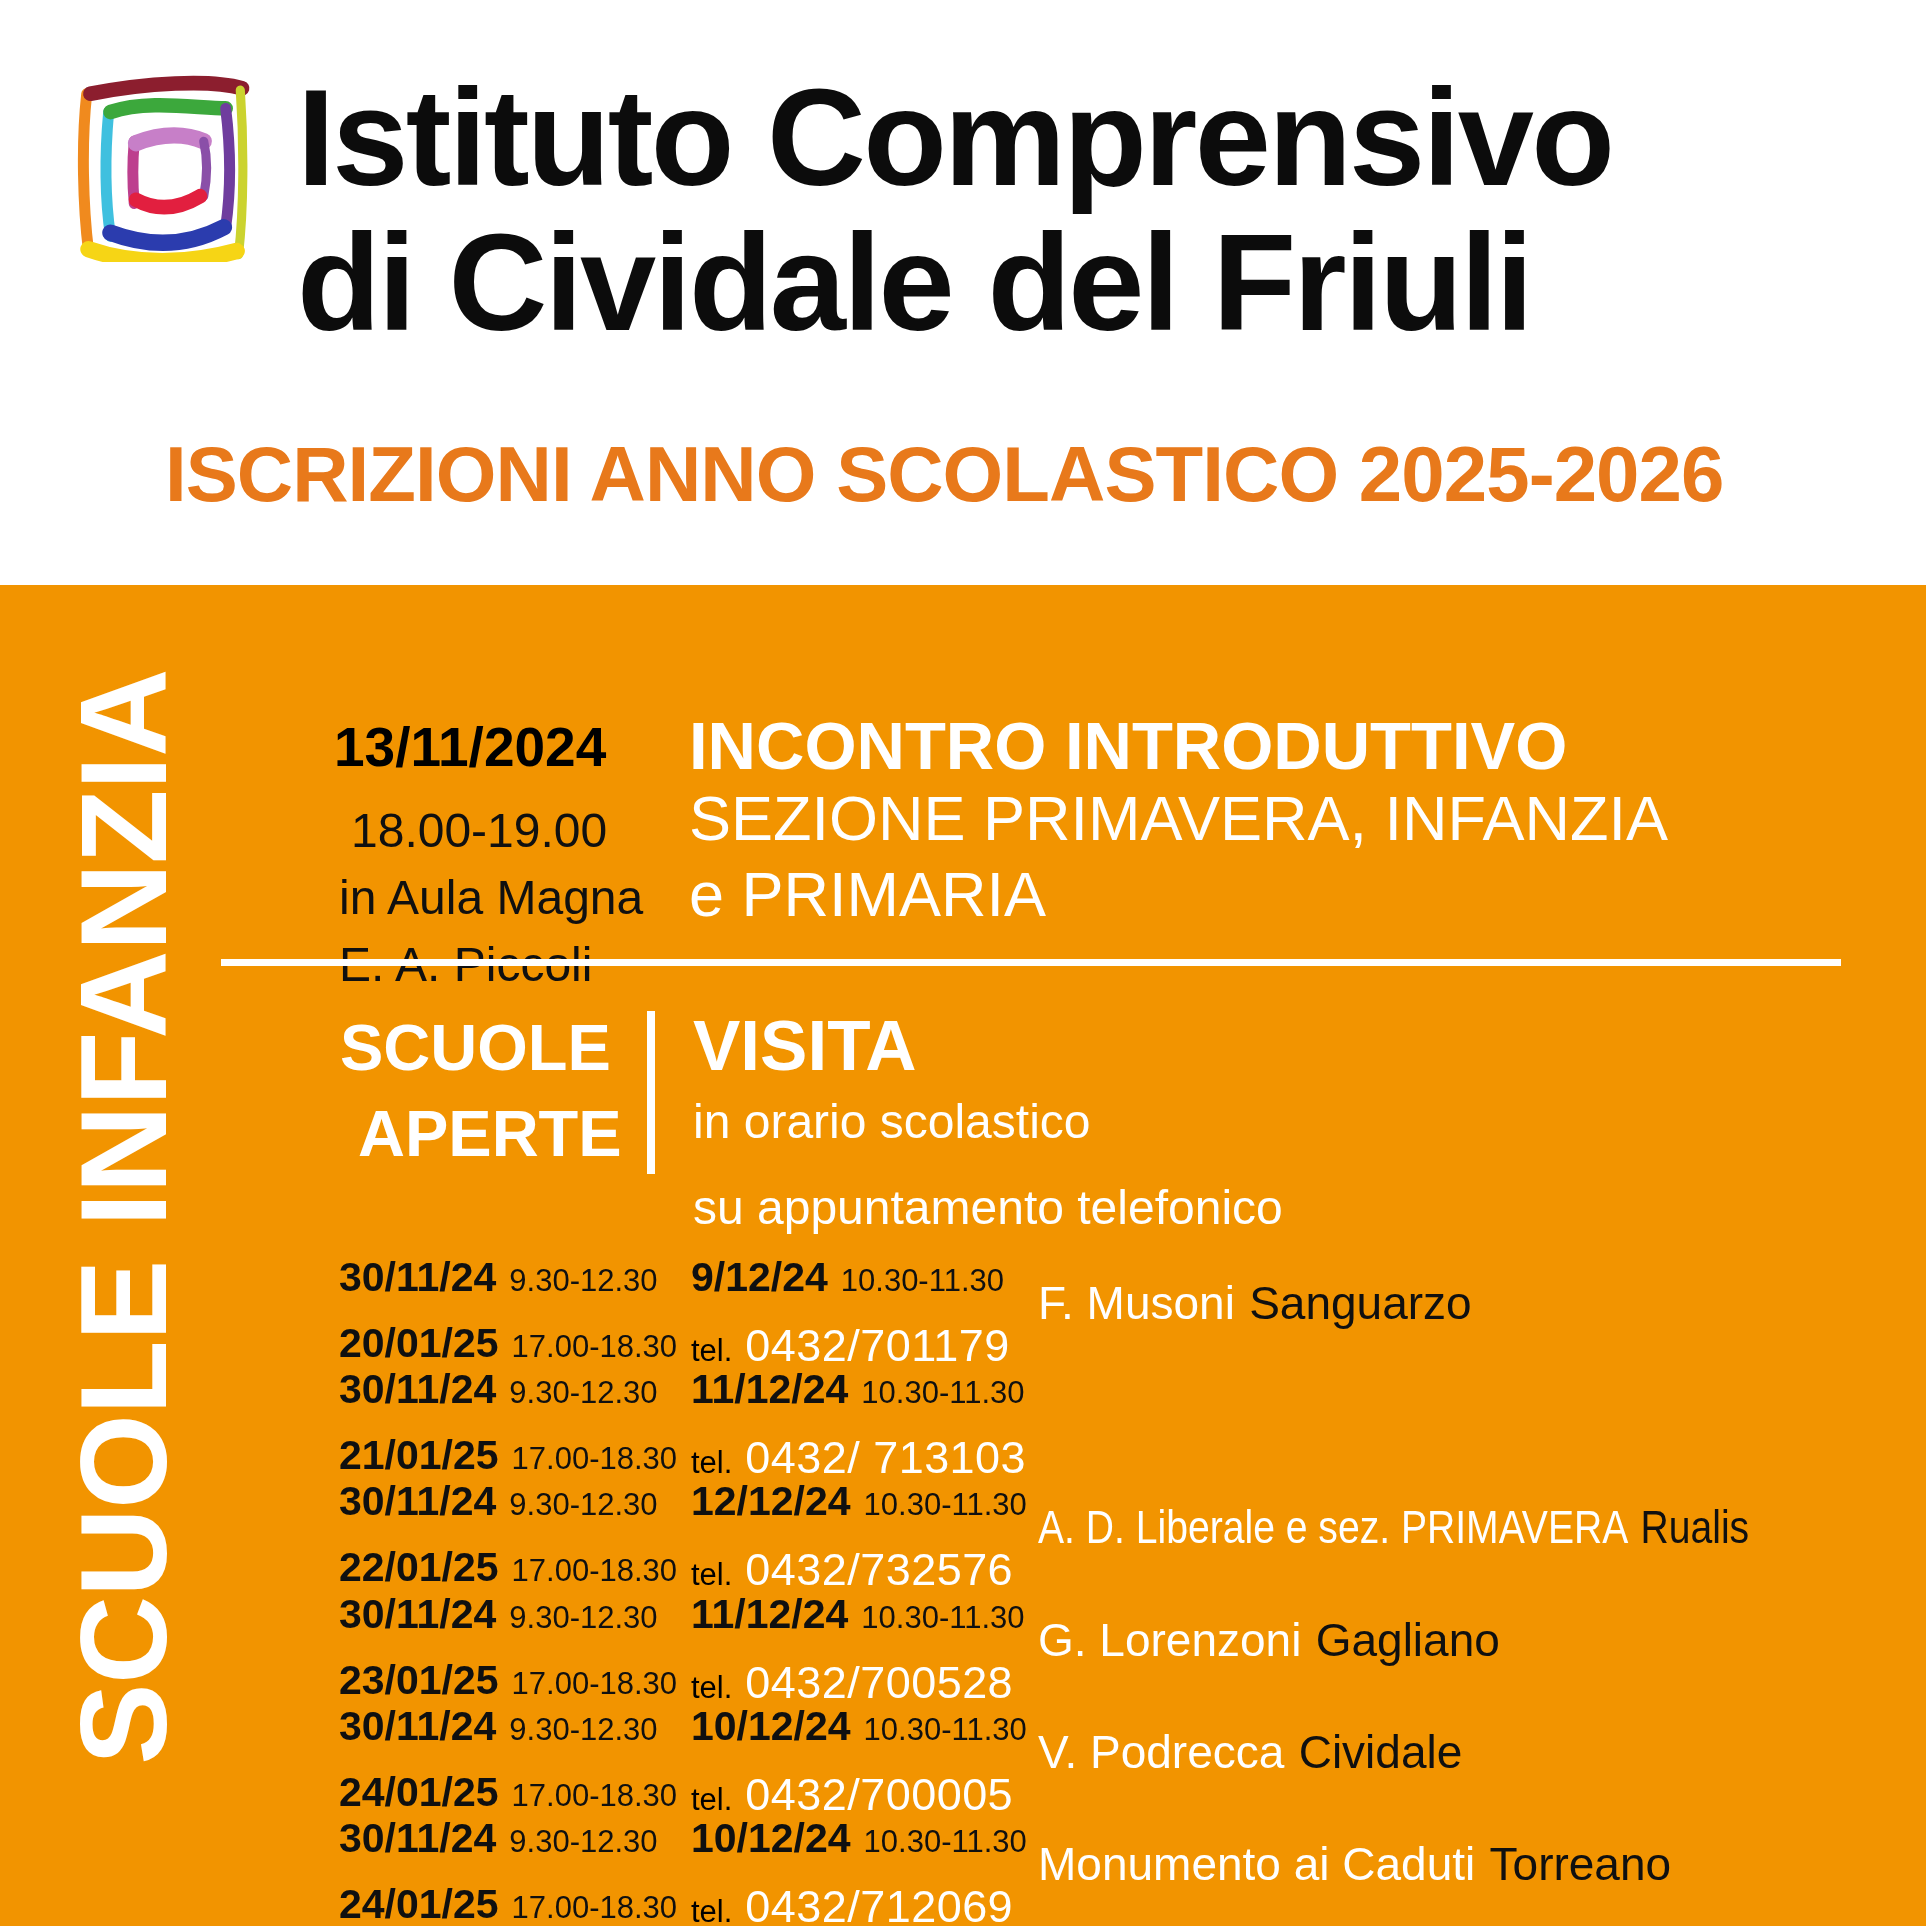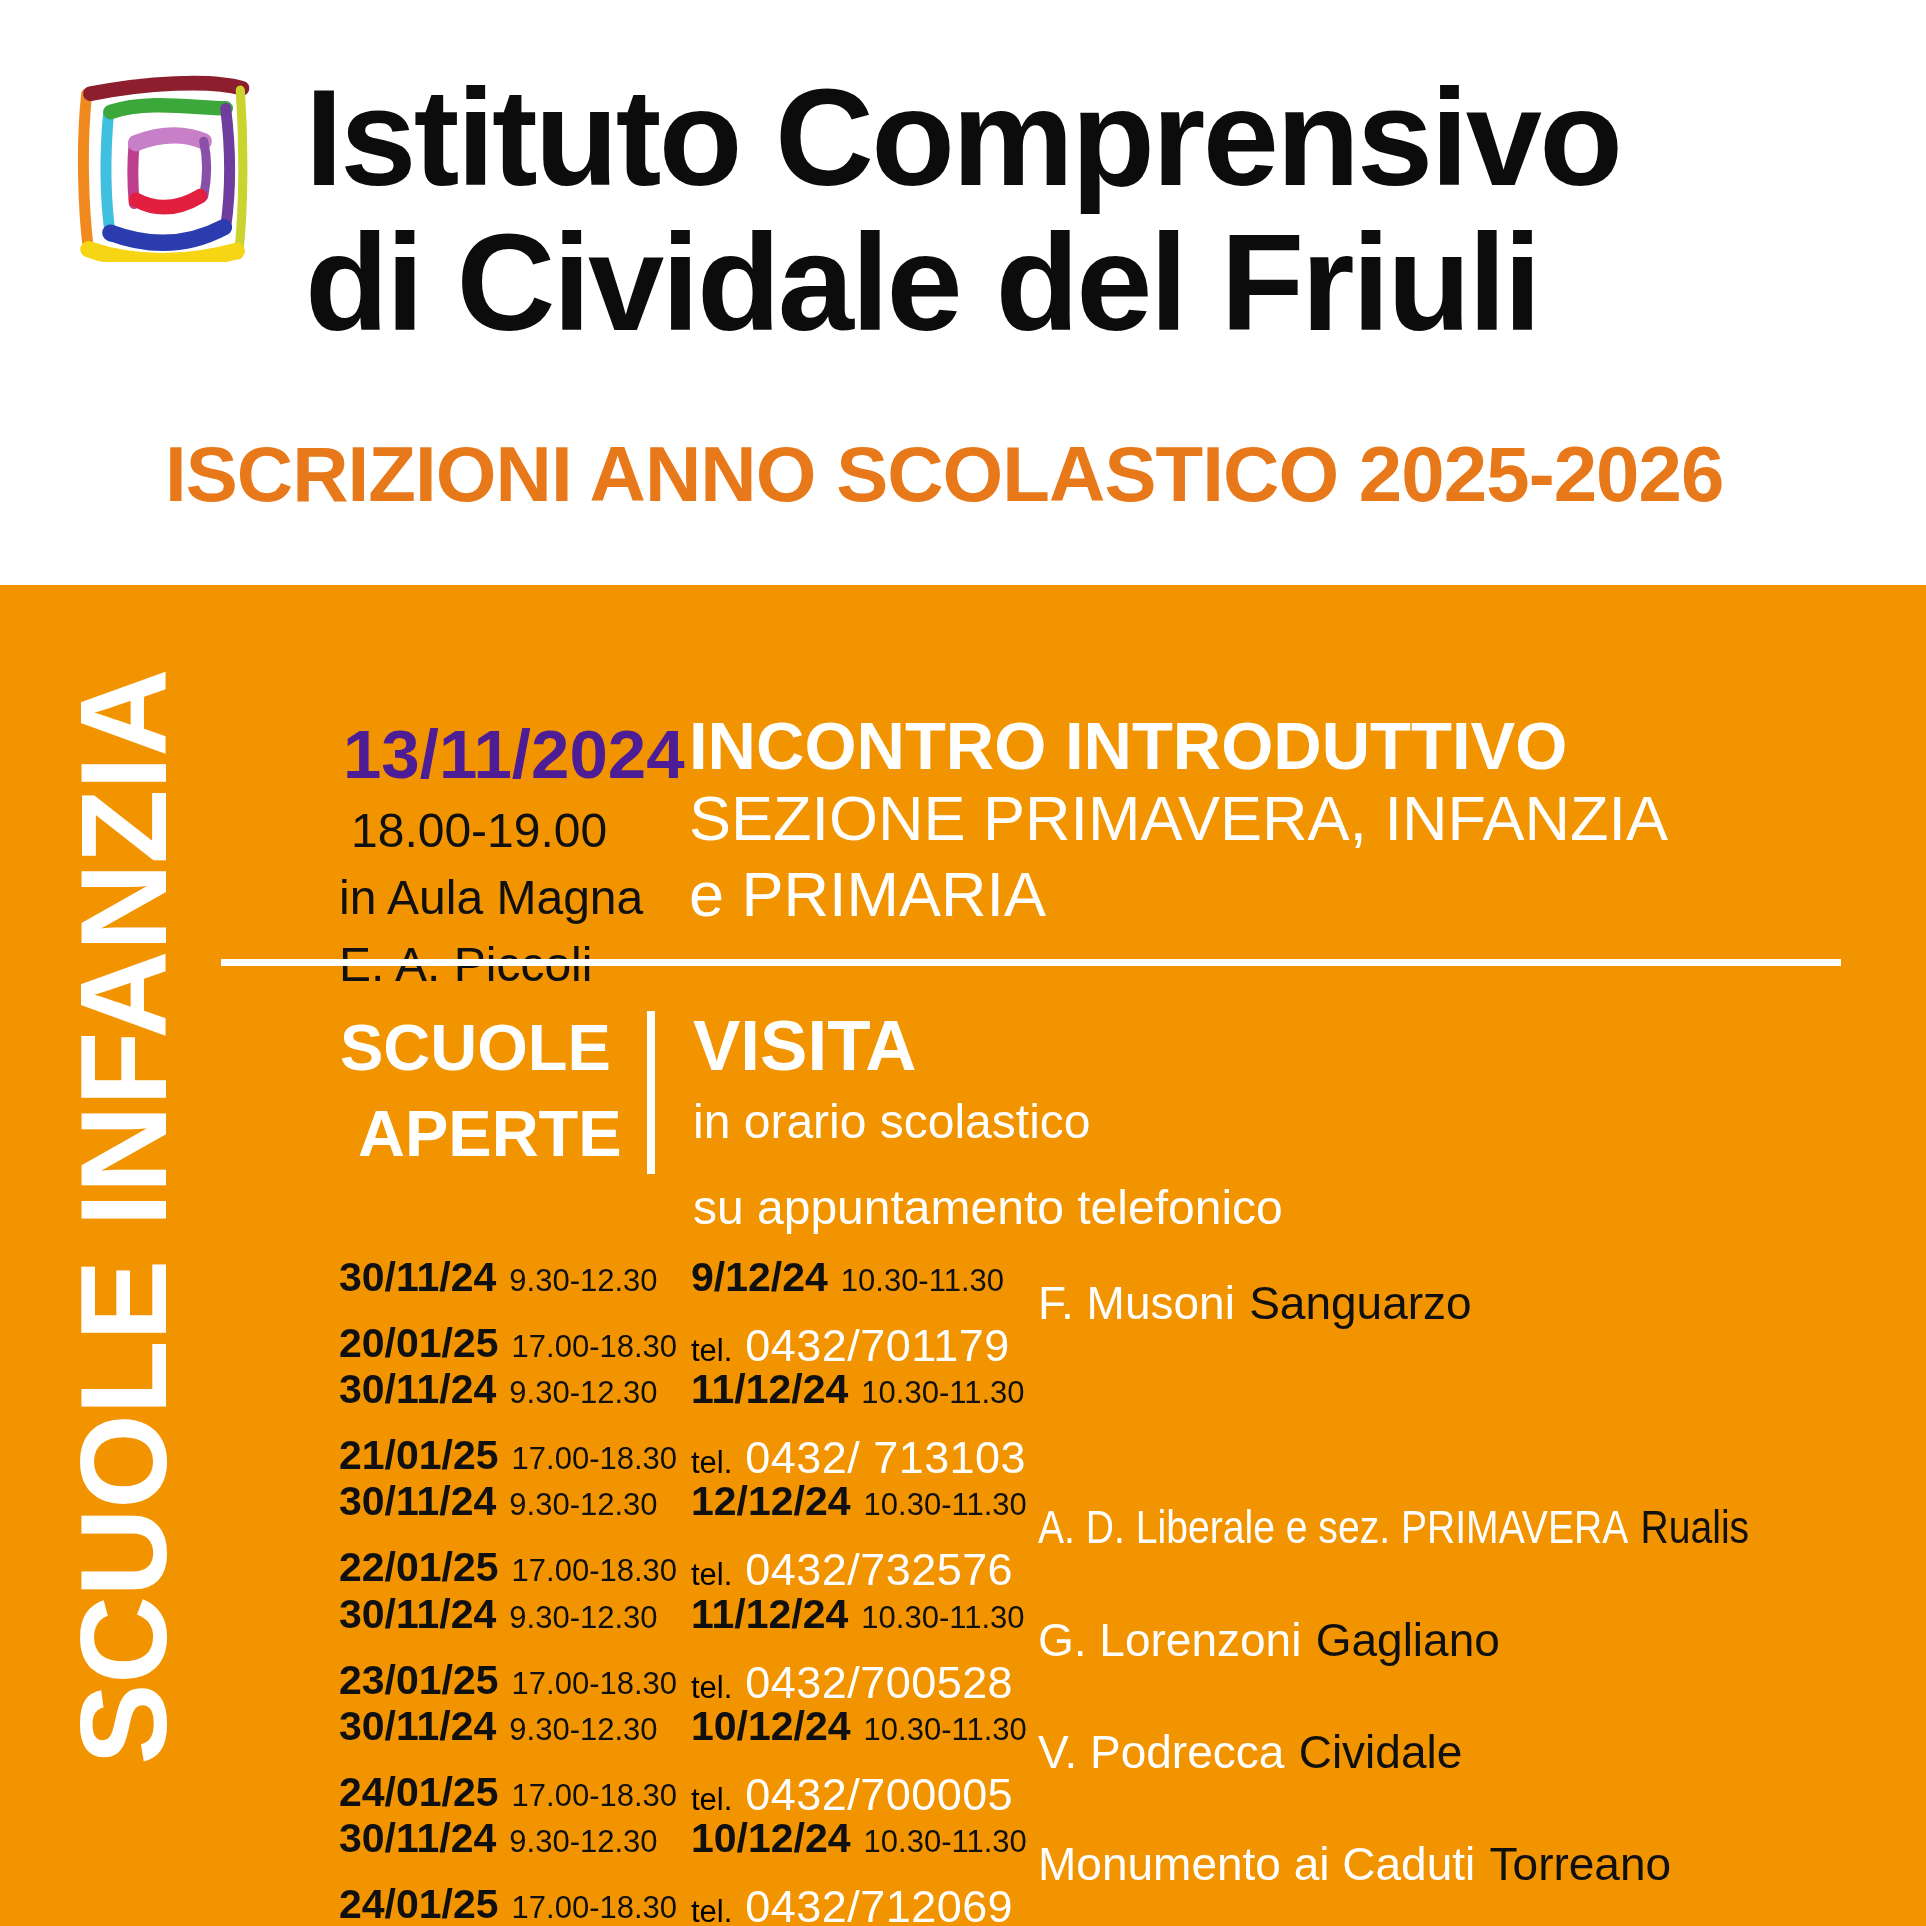--- a/index.html
+++ b/index.html
@@ -2,34 +2,34 @@
 <html style="font-size:8.8px"><head>
 <meta charset="utf-8">
 <style>
   html,body{margin:0;padding:0;background:#e9e9e9;}
   .poster{position:relative;width:1926px;height:1926px;background:#ffffff;
           font-family:"Liberation Sans",sans-serif;overflow:hidden;}
   .abs{position:absolute;line-height:1;white-space:nowrap;}
 
   
   .logo{position:absolute;left:70px;top:70px;width:187px;height:192px;}
-  .title{left:305px;top:65px;font-size:137px;font-weight:bold;color:#0c0c0c;
+  .title{left:297px;top:65px;font-size:137px;font-weight:bold;color:#0c0c0c;
          letter-spacing:-0.02em;line-height:1.06;}
   .subtitle{left:165px;top:435px;font-size:78px;font-weight:bold;color:#e8791b;
             letter-spacing:-0.012em;}
 
   
   .orange{position:absolute;left:0;top:585px;width:1926px;height:1341px;background:#f29400;}
   .vlabel{left:55px;top:609px;width:137px;height:1216px;}
   .vlabel span{position:absolute;left:50%;top:50%;
                transform:translate(-50%,-50%) rotate(-90deg);
                font-size:122px;font-weight:bold;color:#ffffff;letter-spacing:-0.005em;
                white-space:nowrap;}
 
-  .intro-date {left:343px;top:720px;font-size:69px;font-weight:bold;color:#4c1d95;}
+  .intro-date {left:334px;top:720px;font-size:55px;font-weight:bold;color:#000000;}
   .intro-time {left:339px;top:807px;font-size:48px;font-weight:500;color:#101010;margin-left:12px;}
   .intro-pl1  {left:339px;top:874px;font-size:48px;font-weight:500;color:#101010;}
   .intro-pl2  {left:339px;top:941px;font-size:48px;font-weight:500;color:#101010;}
 
   .head1{left:689px;top:712px;font-size:67px;font-weight:bold;color:#ffffff;}
   .head2{left:689px;top:787px;font-size:63px;font-weight:400;color:#ffffff;}
   .head3{left:689px;top:863px;font-size:63px;font-weight:400;color:#ffffff;}
 
   .divider{left:221px;top:959px;width:1620px;height:7.1px;background:#ffffff;}
 

